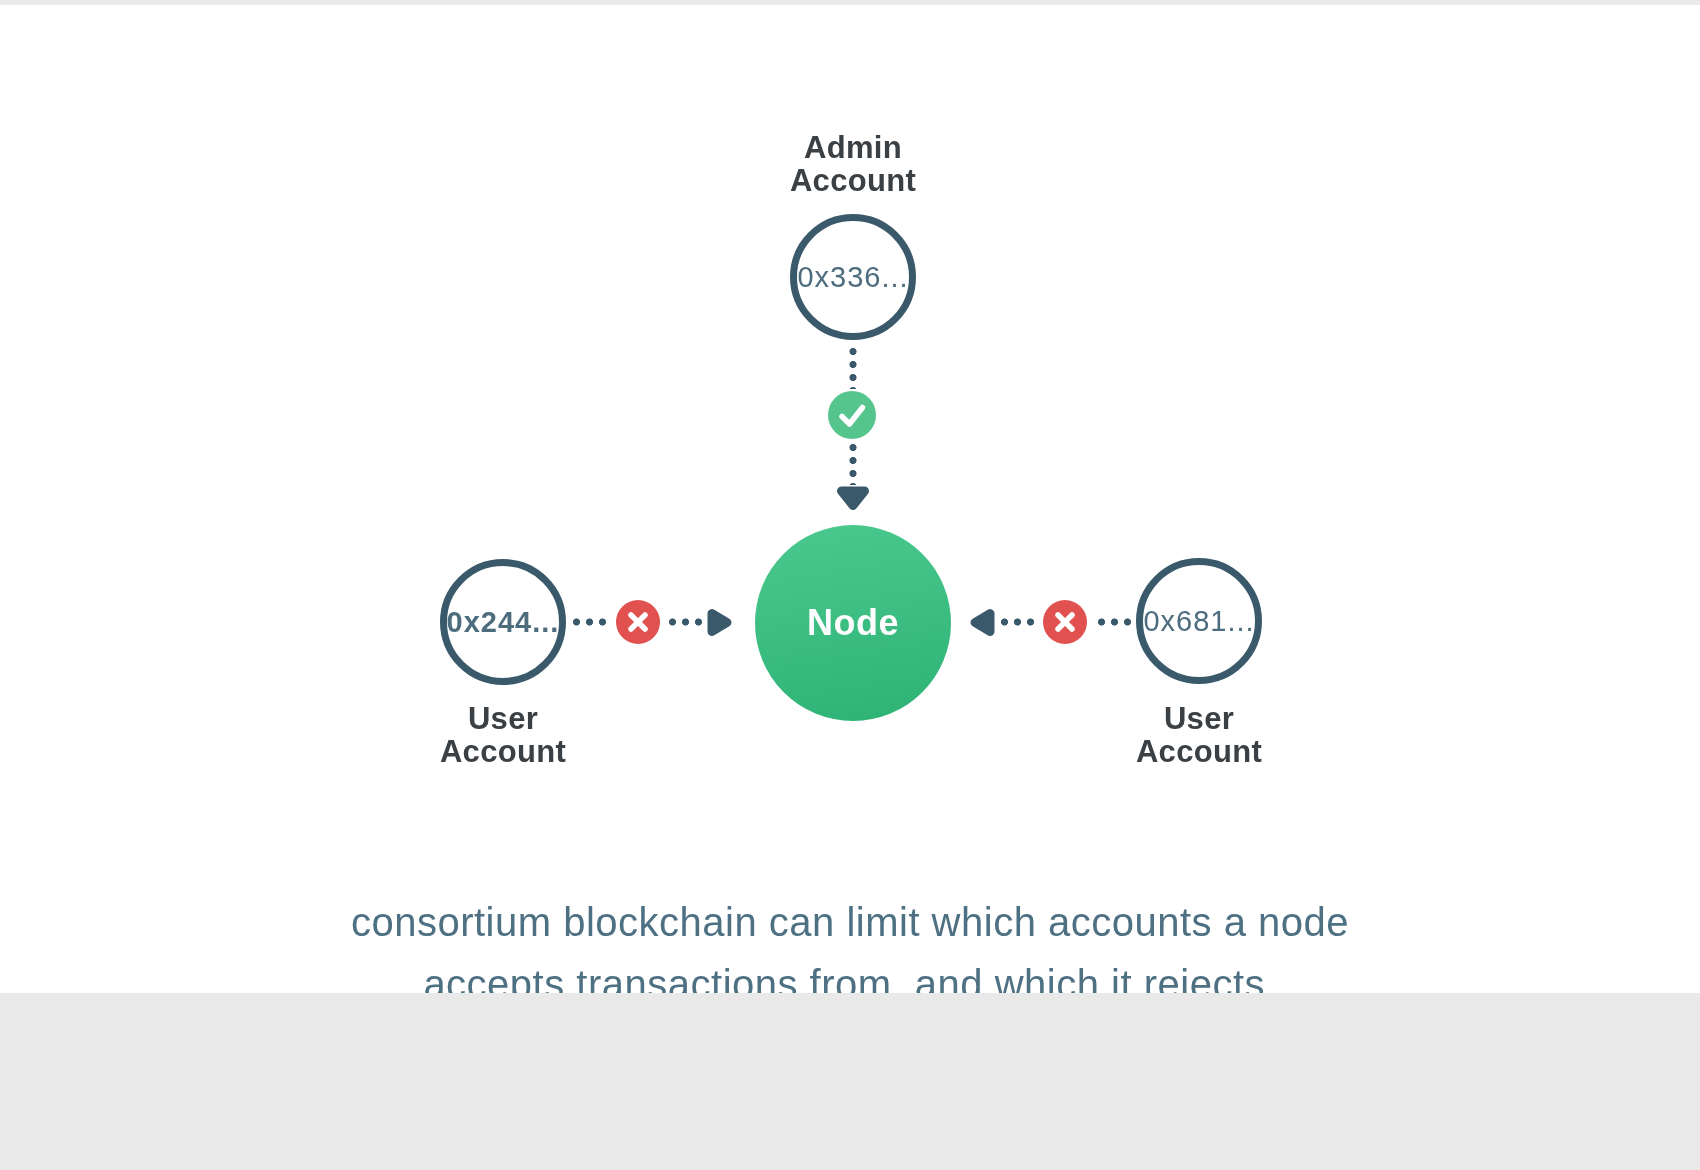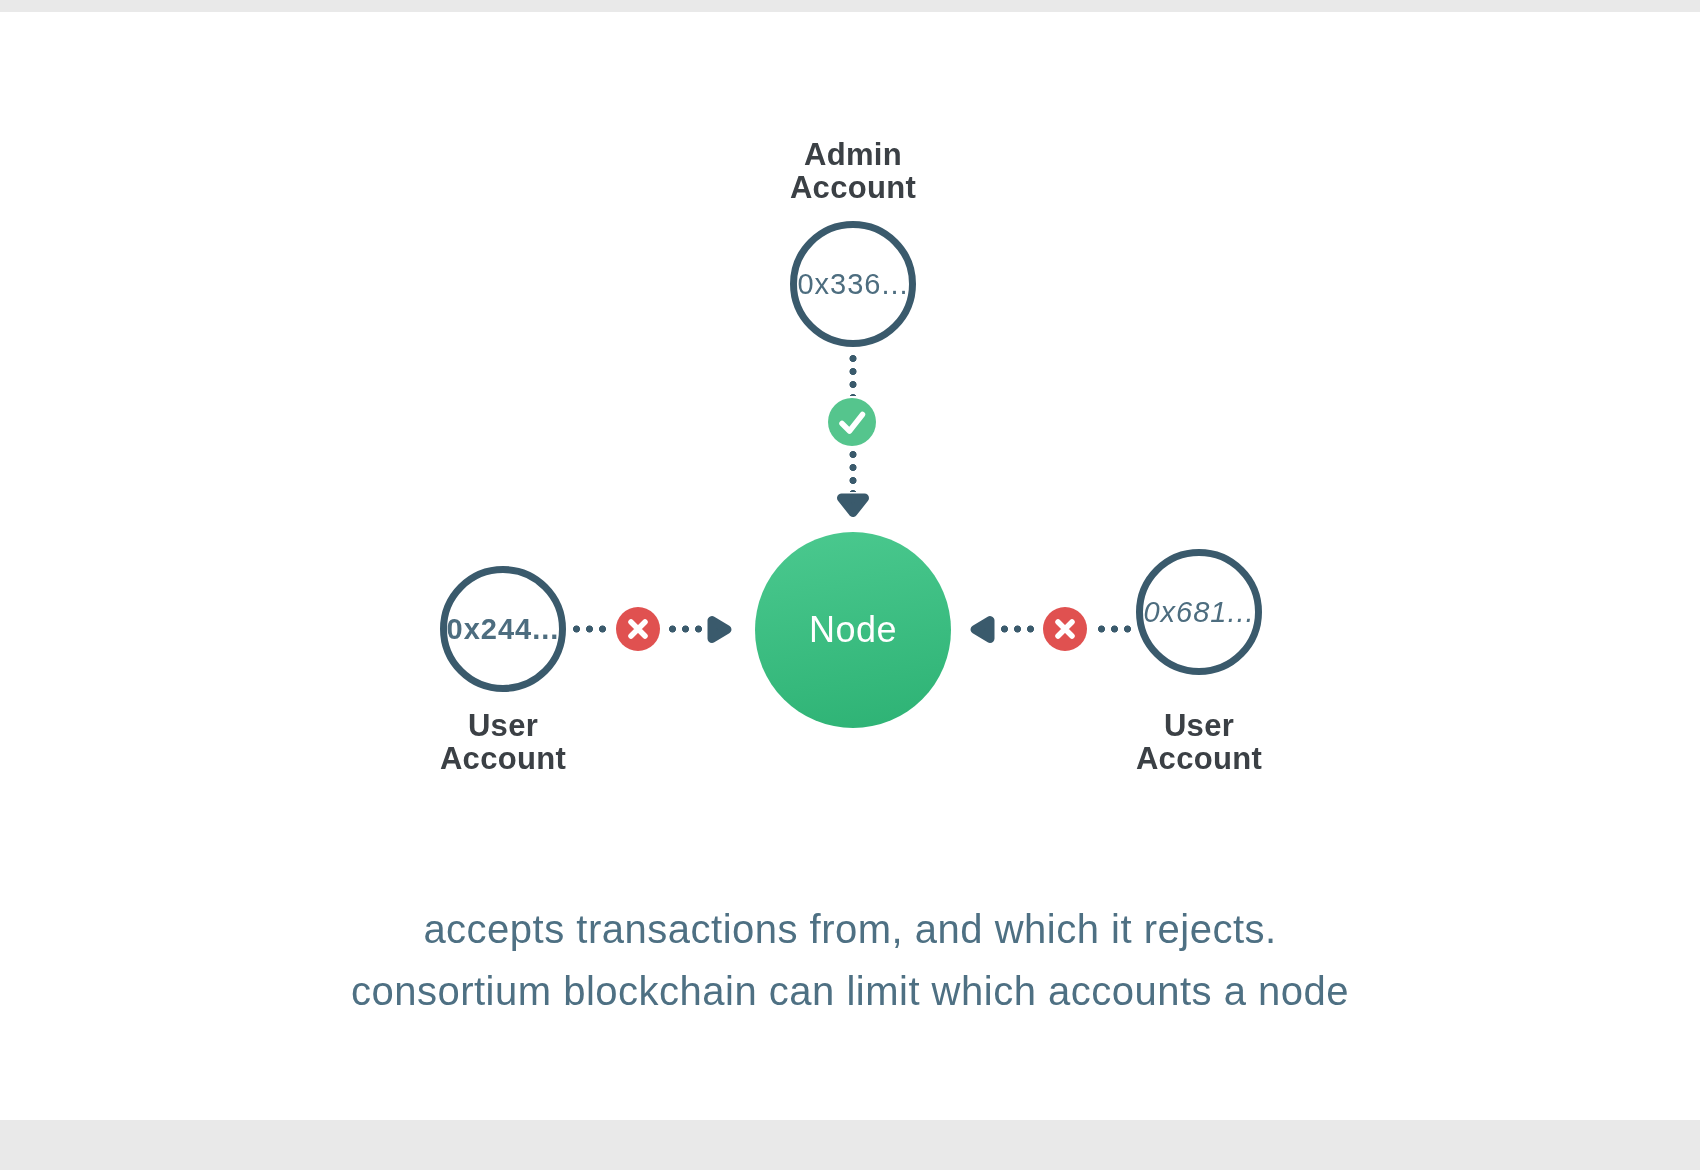--- a/index.html
+++ b/index.html
@@ -9,22 +9,22 @@
     --caption:#4e7083;
     --green-check:#55c58d;
     --red:#e05150;
     --node-top:#4bc98f;
     --node-bottom:#2db274;
     --bg:#ffffff;
   }
   html,body{margin:0;padding:0;}
   body{background:#e9e9e9;font-family:"Liberation Sans",sans-serif;}
   .stage{
-    position:relative;width:1700px;height:1108px;background:var(--bg);
-    overflow:hidden;margin:12px auto;
+    position:relative;width:1700px;height:988px;background:var(--bg);
+    overflow:hidden;margin:5px auto;
   }
   .abs{position:absolute;}
 
   
   .acct-label{
     width:200px;text-align:center;font-size:31px;line-height:33px;
     font-weight:700;color:var(--label-dark);white-space:pre-line;
     letter-spacing:0.3px;
   }
 
@@ -38,21 +38,21 @@
     font-size:29px;color:var(--addr);letter-spacing:1px;white-space:nowrap;
   }
 
   
   .node-circle{
     width:196px;height:196px;border-radius:50%;
     background:linear-gradient(170deg,var(--node-top) 0%,var(--node-bottom) 100%);
     display:flex;align-items:center;justify-content:center;
   }
   .node-label{
-    color:#ffffff;font-size:36px;font-weight:400;letter-spacing:0.5px;
+    color:#ffffff;font-size:36px;font-weight:700;letter-spacing:0.5px;
   }
 
   
   .dots-h{
     height:8px;
     background-image:radial-gradient(circle,var(--slate) 3.2px,transparent 3.9px);
     background-size:13px 8px;background-repeat:repeat-x;background-position:center left;
   }
   .dots-v{
     width:8px;
@@ -140,25 +140,25 @@
   <div class="abs dots-h" style="left:998px;top:613px;width:38px;"></div>
 
   <div class="abs badge badge-x" style="left:1043px;top:595px;">
     <svg class="arrow-svg" width="44" height="44" viewBox="0 0 44 44" aria-hidden="true">
       <path d="M15 15 L29 29 M29 15 L15 29" fill="none" stroke="#ffffff" stroke-width="5.5" stroke-linecap="round"></path>
     </svg>
   </div>
 
   <div class="abs dots-h" style="left:1095px;top:613px;width:40px;"></div>
 
-  <div class="abs acct-circle" style="left:1136px;top:537px;font-style:italic;">
+  <div class="abs acct-circle" style="left:1136px;top:553px;">
     <span class="acct-addr">0x681...</span>
   </div>
 
   <div class="abs acct-label" style="left:1099px;top:697px;">User
 Account</div>
 
   <div class="abs caption">
+    <div>consortium blockchain can limit which accounts a node</div>
     <div>accepts transactions from, and which it rejects.</div>
-    <div>consortium blockchain can limit which accounts a node</div>
   </div>
 
 </div>
 
 </body></html>

